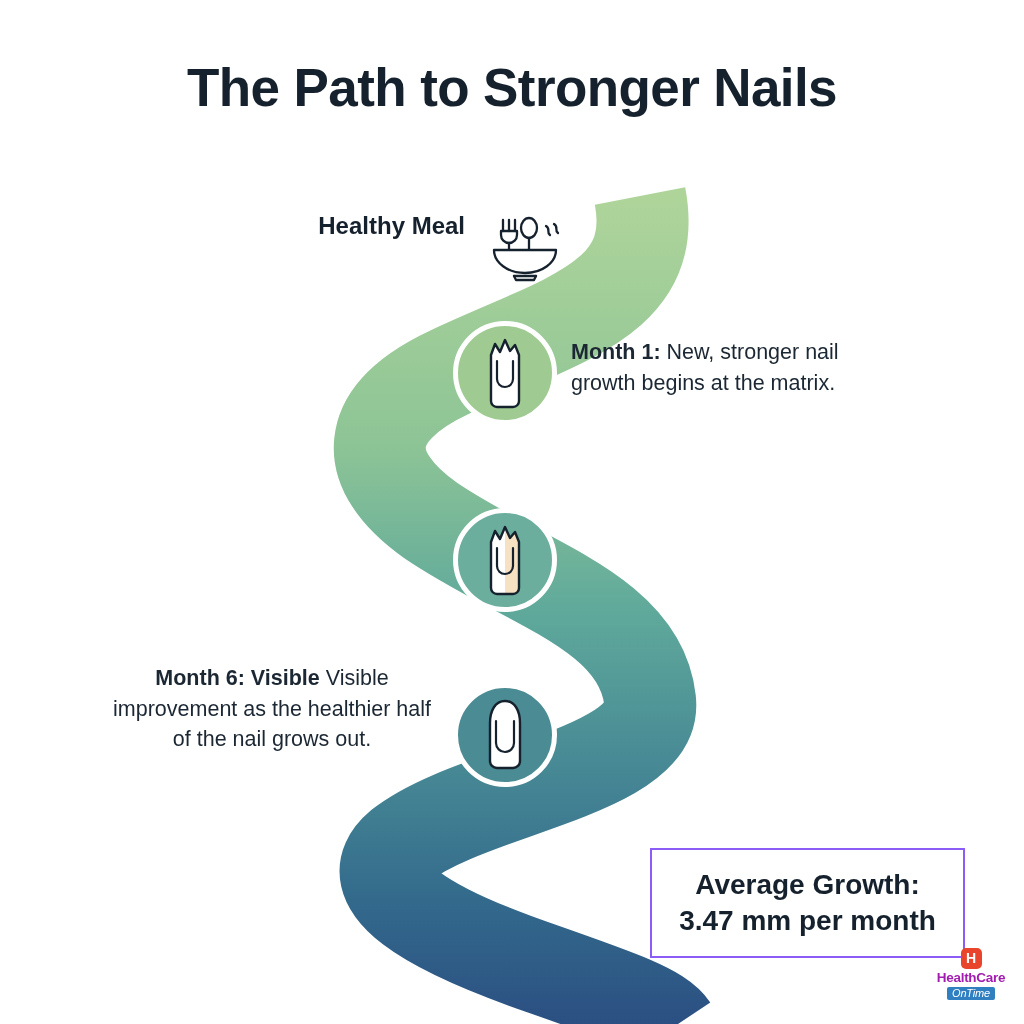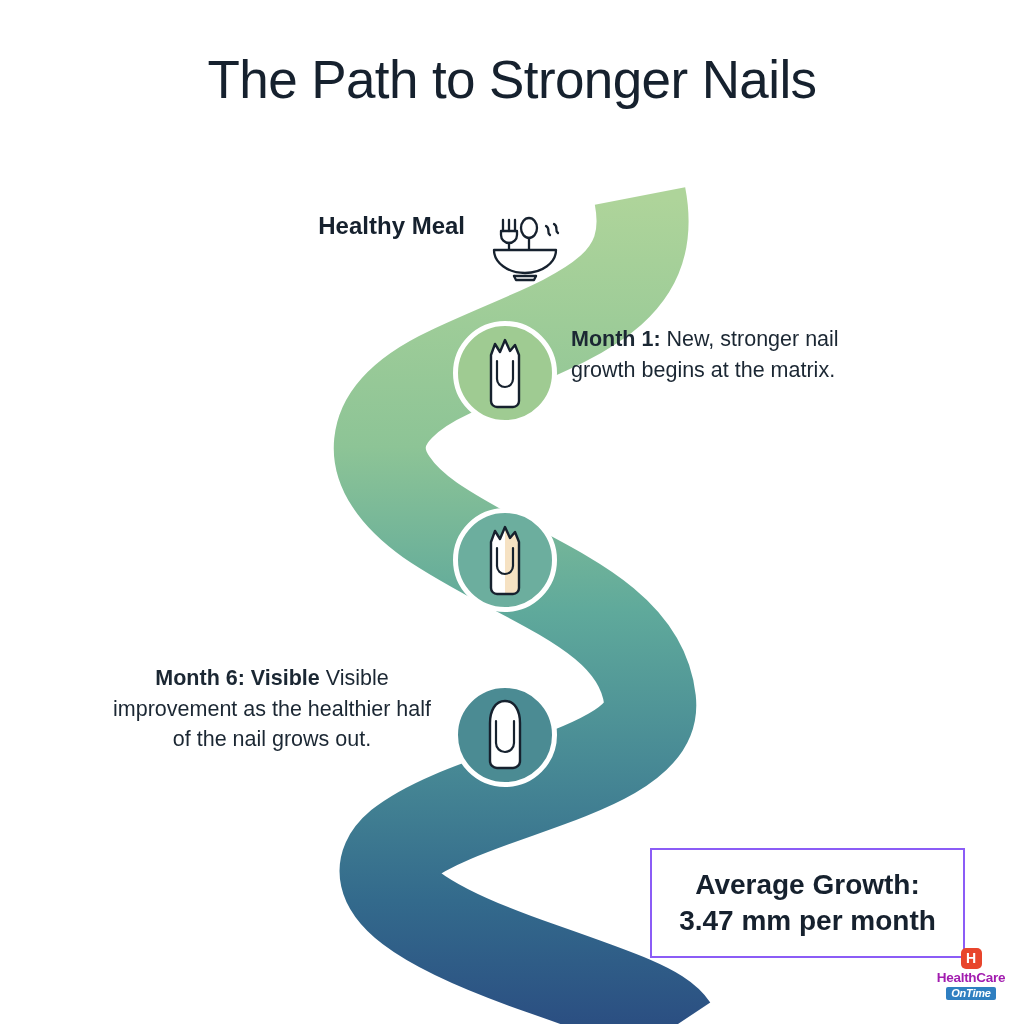--- a/index.html
+++ b/index.html
@@ -23,25 +23,25 @@
   
   #header {
     position: absolute;
     left: 0;
     top: 52px;
     width: 1024px;
     text-align: center;
   }
   #title {
     font-size: 53px;
-    font-weight: normal;
+    font-weight: bold;
     color: #16212E;
     letter-spacing: -0.6px;
     line-height: 1.05;
-    margin: 0;
+    margin: 8px;
   }
   #subtitle {
     font-size: 25px;
     font-weight: normal;
     color: #16212E;
     margin: 14px 0 0 0;
     letter-spacing: -0.1px;
   }
 
   
@@ -109,21 +109,21 @@
   .caption {
     position: absolute;
     font-size: 21.5px;
     line-height: 1.42;
     color: #1B2733;
   }
   .caption b { font-weight: bold; }
 
   #caption-month-1 {
     left: 571px;
-    top: 324px;
+    top: 337px;
     width: 330px;
     text-align: left;
   }
   #caption-month-6 {
     left: 104px;
     top: 663px;
     width: 336px;
     text-align: center;
   }
 
@@ -177,21 +177,21 @@
     font-weight: bold;
     color: #a21caf;
     letter-spacing: -0.3px;
     line-height: 1.1;
   }
   #logo-tagline {
     margin-top: 1px;
     background: #2F7FC1;
     color: #ffffff;
     font-size: 11px;
-    font-weight: bold;
+    font-weight: normal;
     font-style: italic;
     padding: 0px 5px 1px 5px;
     border-radius: 2px;
     letter-spacing: -0.2px;
   }
 </style>
 </head>
 <body>
 
 <div id="canvas">

